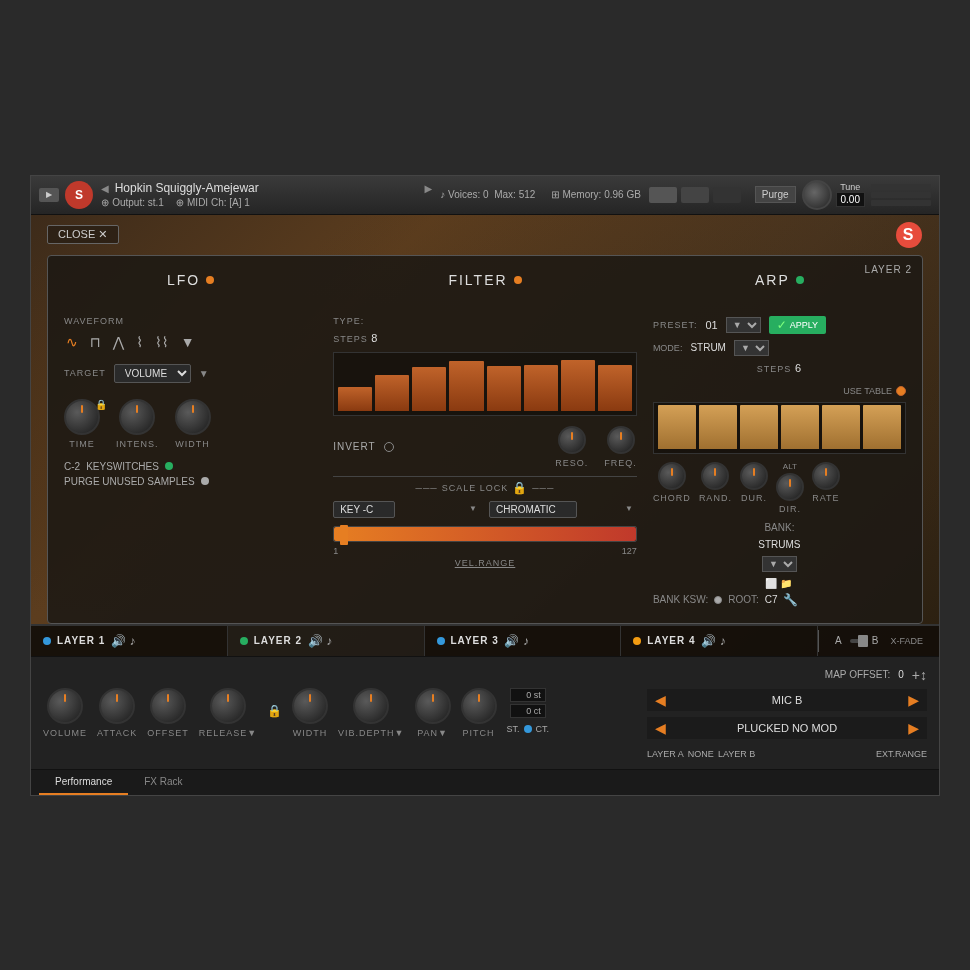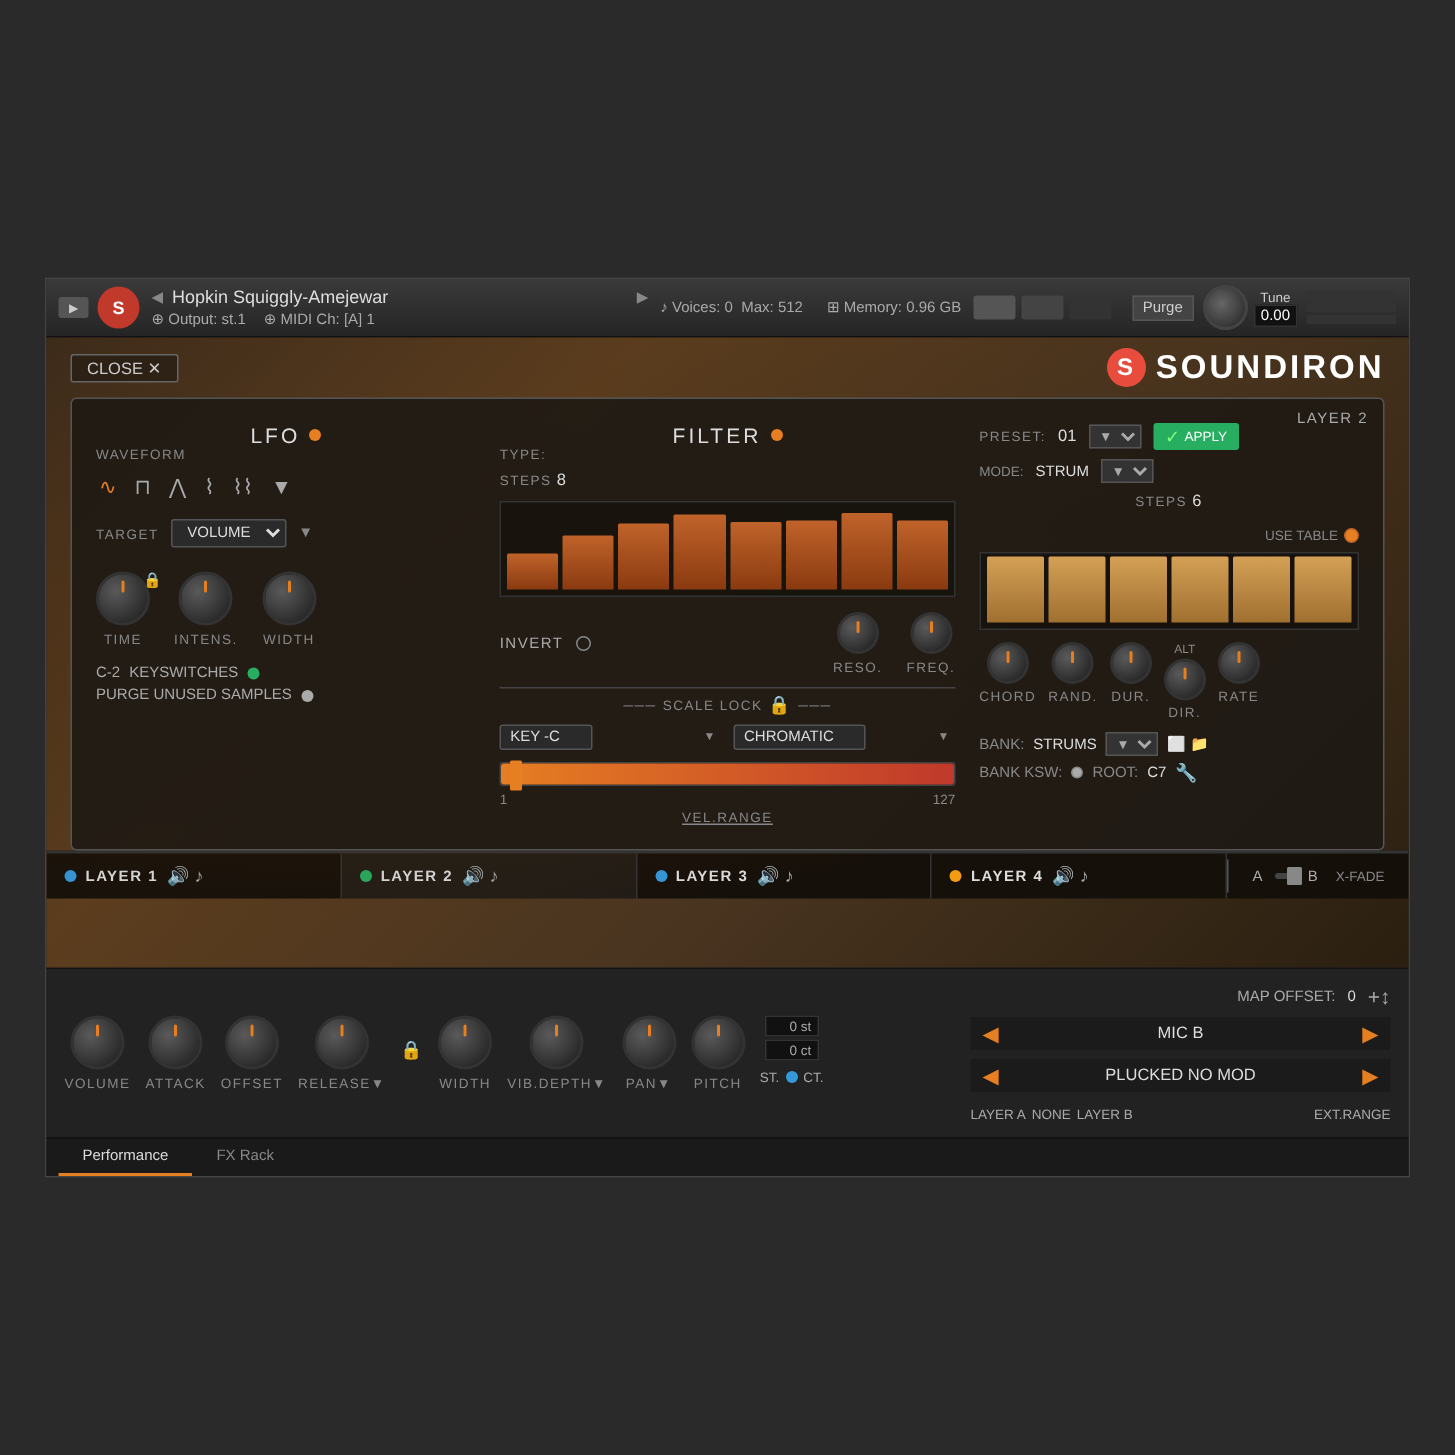--- a/index.html
+++ b/index.html
@@ -145,21 +145,21 @@
       grid-template-columns: 1fr 1.2fr 1fr;
       gap: 16px;
     }
 
     
     .section-header {
       text-align: center;
       color: #ddd;
       font-size: 14px;
       letter-spacing: 2px;
-      margin-bottom: 0;
+      margin-bottom: 28px;
       display: flex;
       align-items: center;
       justify-content: center;
       gap: 6px;
     }
     .section-dot {
       width: 8px;
       height: 8px;
       border-radius: 50%;
       display: inline-block;
@@ -498,20 +498,21 @@
       align-items: center;
       gap: 3px;
     }
 
     .bank-row {
       display: flex;
       align-items: center;
       gap: 6px;
       margin-top: 8px;
       font-size: 10px;
+      flex-direction: column;
     }
     .bank-label { color: #888; }
     .bank-val { color: #ddd; }
     .bank-icons { color: #aaa; }
 
     .bank-ksw-row {
       display: flex;
       align-items: center;
       gap: 6px;
       margin-top: 4px;
@@ -752,21 +753,20 @@
 
     <div class="top-bar">
       <button class="close-btn">
         <span>CLOSE</span> ✕
       </button>
       <div class="soundiron-logo">
         <svg width="28" height="28" viewBox="0 0 28 28">
           <circle cx="14" cy="14" r="13" fill="#e74c3c"></circle>
           <text x="14" y="19" text-anchor="middle" fill="white" font-size="16" font-weight="bold" font-family="Arial">S</text>
         </svg>
-        <span>SOUNDIRON</span>
       </div>
     </div>
 
     <div class="main-panel">
       <div class="layer-badge">LAYER 2</div>
 
       <div class="three-col">
 
         <div class="lfo-section">
           <div class="section-header">
@@ -888,20 +888,24 @@
             <div class="vel-range-thumb"></div>
           </div>
           <div class="vel-range-labels">
             <span>1</span>
             <span>127</span>
           </div>
           <div class="vel-range-title">VEL.RANGE</div>
         </div>
 
         <div class="arp-section">
+          <div class="section-header">
+            <span>ARP</span>
+            <span class="section-dot dot-green"></span>
+          </div>
 
           <div class="arp-top-row">
             <span class="preset-label">PRESET:</span>
             <span class="preset-num">01</span>
             <select style="background:#333;border:1px solid #555;color:#aaa;font-size:9px;padding:1px 2px;">
               <option>▼</option>
             </select>
             <button class="apply-btn">
               <span style="color:#7dff7d;font-size:12px;">✓</span>
               <span>APPLY</span>

